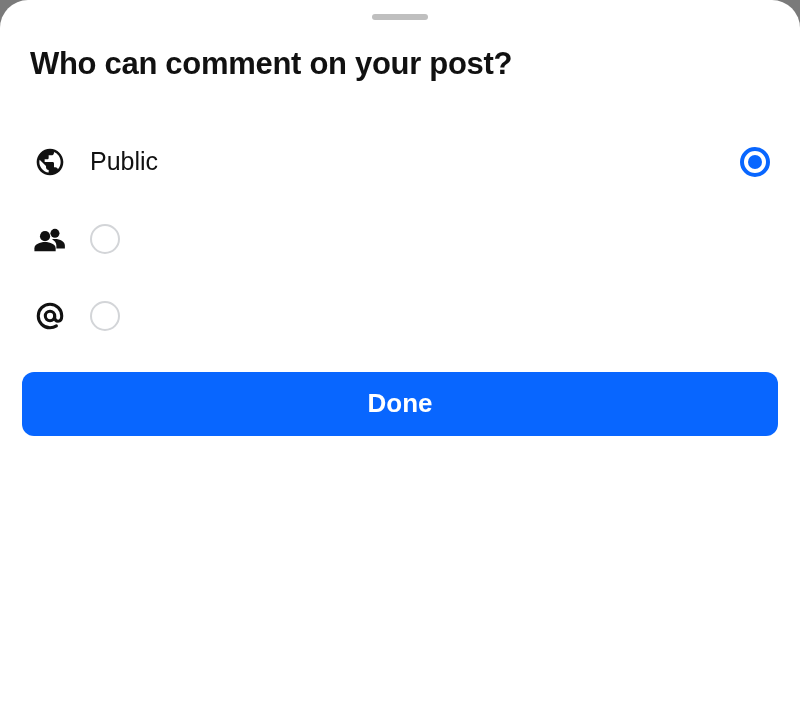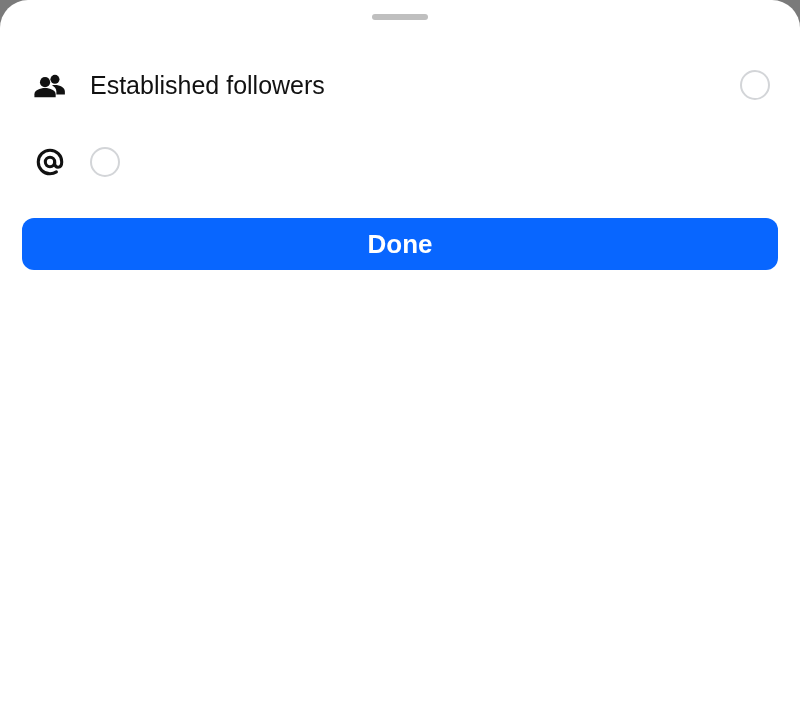--- a/index.html
+++ b/index.html
@@ -85,21 +85,21 @@
       border-radius: 50%;
     }
     .done-button {
       margin: 18px 22px 0 22px;
       background: #0866ff;
       color: #fff;
       font-size: 26px;
       font-weight: 600;
       border: none;
       border-radius: 12px;
-      height: 52px;
+      height: 64px;
       width: calc(100% - 44px);
       cursor: pointer;
       display: flex;
       align-items: center;
       justify-content: center;
     }
     .footer {
       text-align: center;
       margin-top: 22px;
       font-size: 21px;
@@ -111,34 +111,43 @@
     }
     svg {
       display: block;
     }
   </style>
 </head>
 <body>
 
 <div class="sheet">
   <div class="grabber"></div>
+  <h1 class="title">Who can comment on your post?</h1>
 
   <div class="options">
 
+    <div class="option">
+      <span class="icon-wrap">
+        <svg width="32" height="32" viewBox="0 0 24 24" fill="#111">
+          <path d="M12 2C6.48 2 2 6.48 2 12s4.48 10 10 10 10-4.48 10-10S17.52 2 12 2zM4 12c0-.61.08-1.21.21-1.78L9 15v1c0 1.1.9 2 2 2v1.93C7.06 19.43 4 16.07 4 12zm13.89 5.4c-.26-.81-1-1.4-1.9-1.4h-1v-3c0-.55-.45-1-1-1h-6v-2h2c.55 0 1-.45 1-1V7h2c1.1 0 2-.9 2-2v-.41C17.92 5.77 20 8.65 20 12c0 2.08-.81 3.98-2.11 5.4z"></path>
+        </svg>
+      </span>
+      <span class="option-label">Public</span>
+      <span class="radio selected"></span>
+    </div>
 
     <div class="option">
       <span class="icon-wrap">
         <svg width="34" height="34" viewBox="0 0 24 24" fill="#111">
           <circle cx="15.5" cy="8" r="3.2"></circle>
           <circle cx="8.5" cy="10" r="3.6"></circle>
           <path d="M8.5 14.2c-3.6 0-7.5 1.7-7.5 4.3v2.2h15v-2.2c0-2.6-3.9-4.3-7.5-4.3z"></path>
           <path d="M15.5 12c-.7 0-1.4.08-2.1.22 1.7.95 3.1 2.35 3.1 4.28v2.2h6v-2.2c0-2.6-3.4-4.5-7-4.5z"></path>
         </svg>
       </span>
-      <span class="option-label">Established followers</span>
       <span class="radio"></span>
     </div>
 
 
     <div class="option">
       <span class="icon-wrap">
         <svg width="32" height="32" viewBox="0 0 24 24" fill="none" stroke="#111" stroke-width="2.3">
           <circle cx="12" cy="12" r="3.5"></circle>
           <path d="M15.5 12v1.2c0 1.5 1 2.7 2.5 2.7s2.8-1.2 2.8-3.9c0-5-3.9-8.8-8.8-8.8S3.2 7.1 3.2 12s3.9 8.8 8.8 8.8c1.8 0 3.4-.5 4.8-1.4" stroke-linecap="round"></path>
         </svg>

